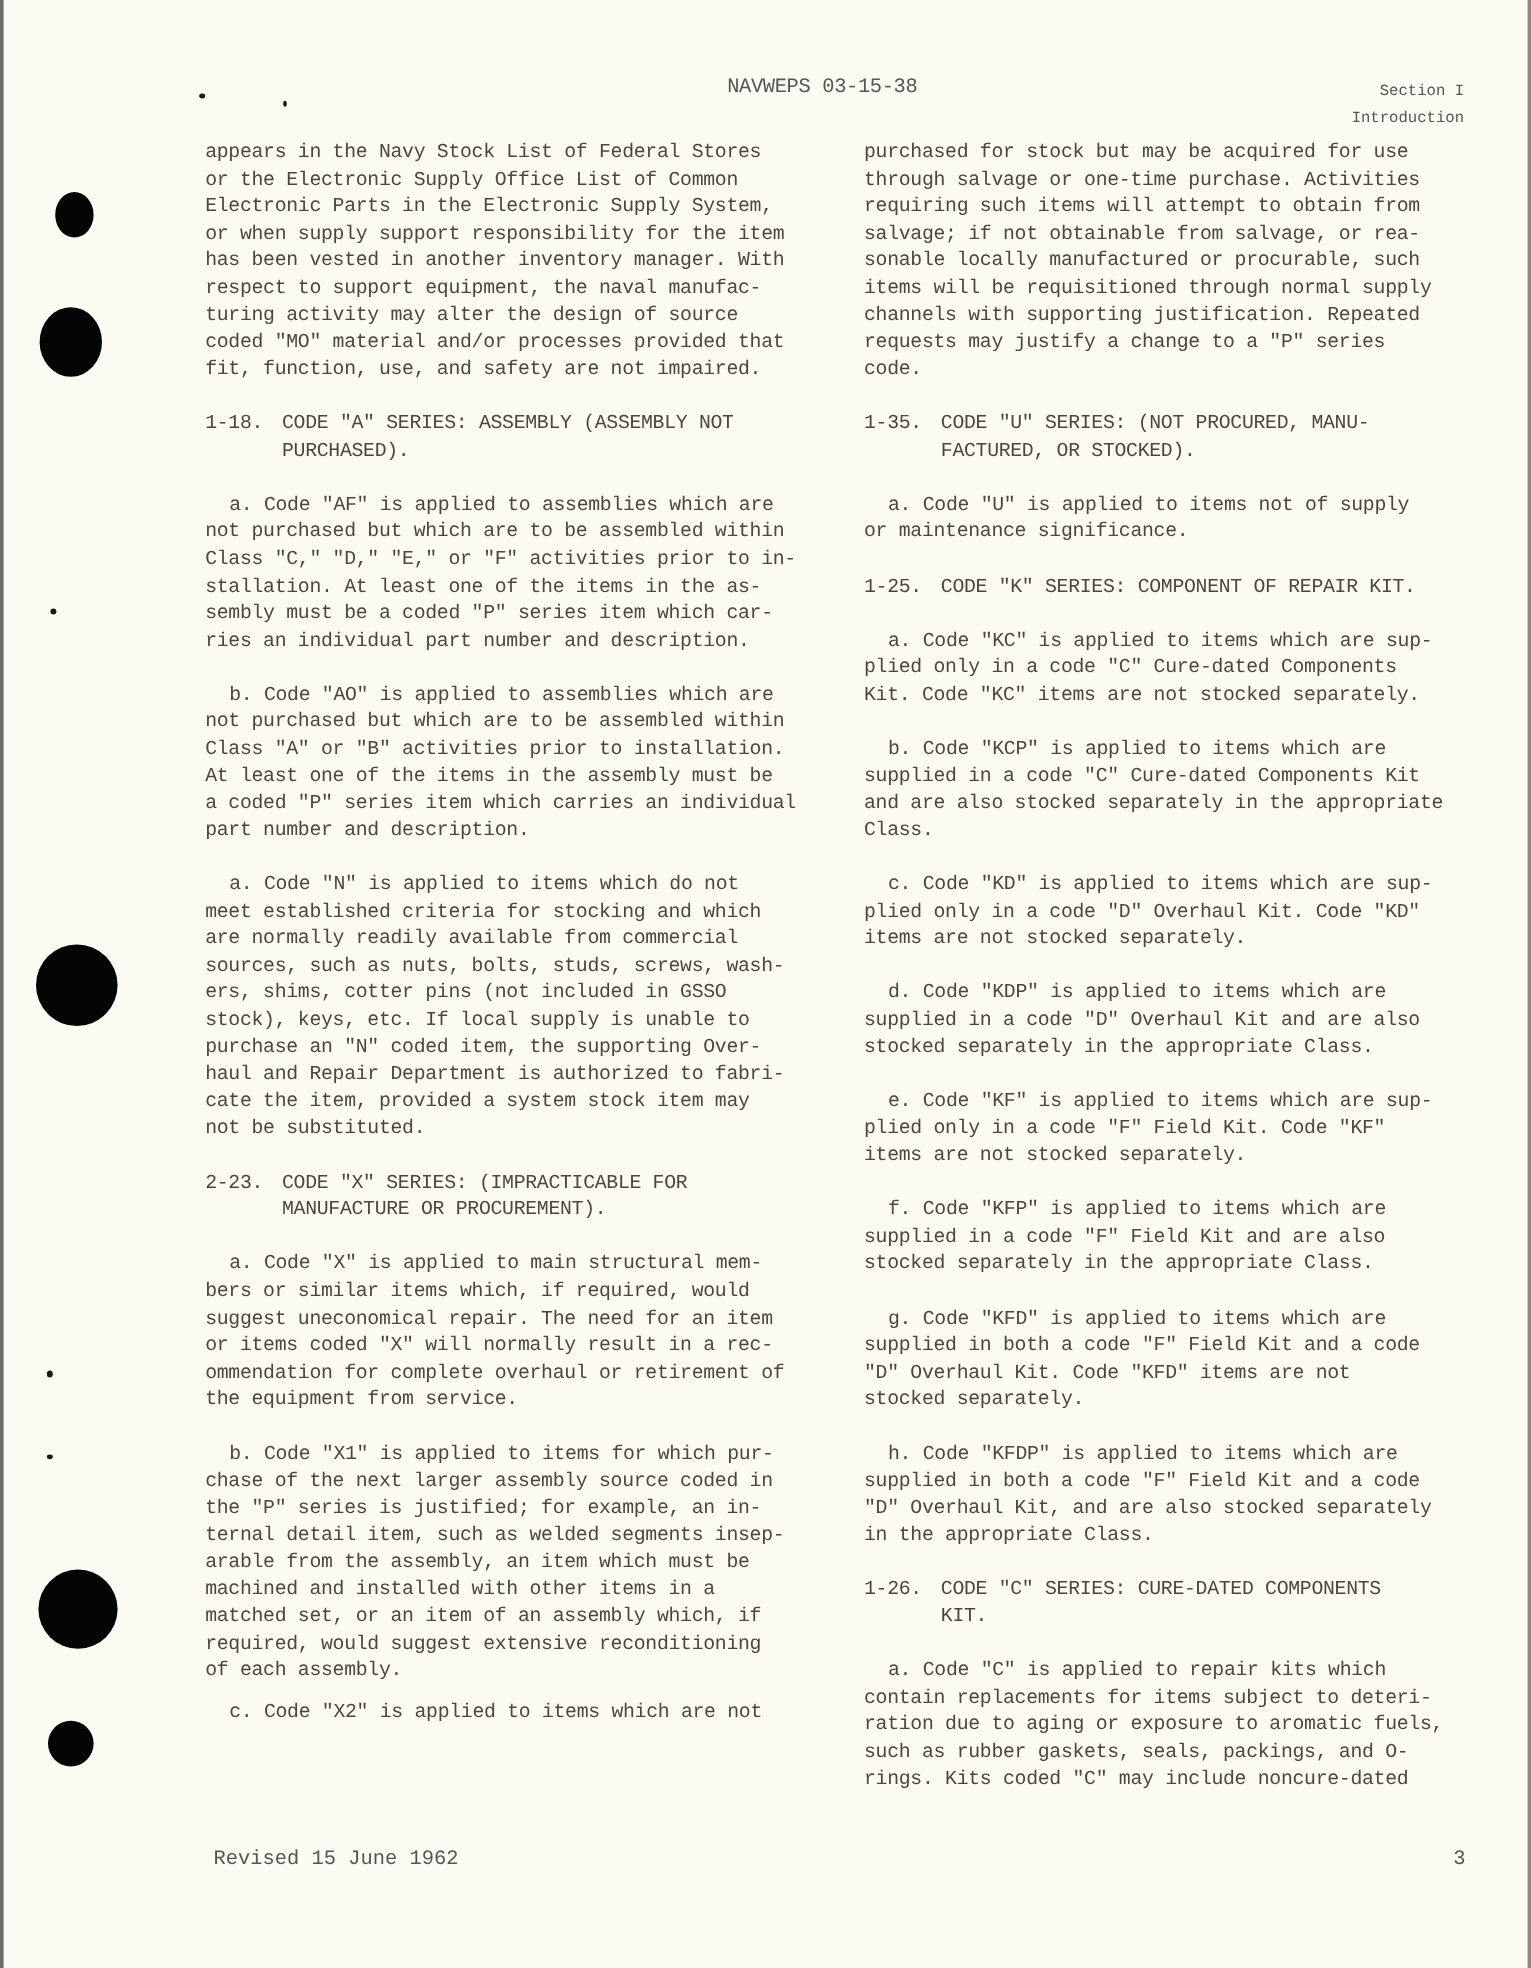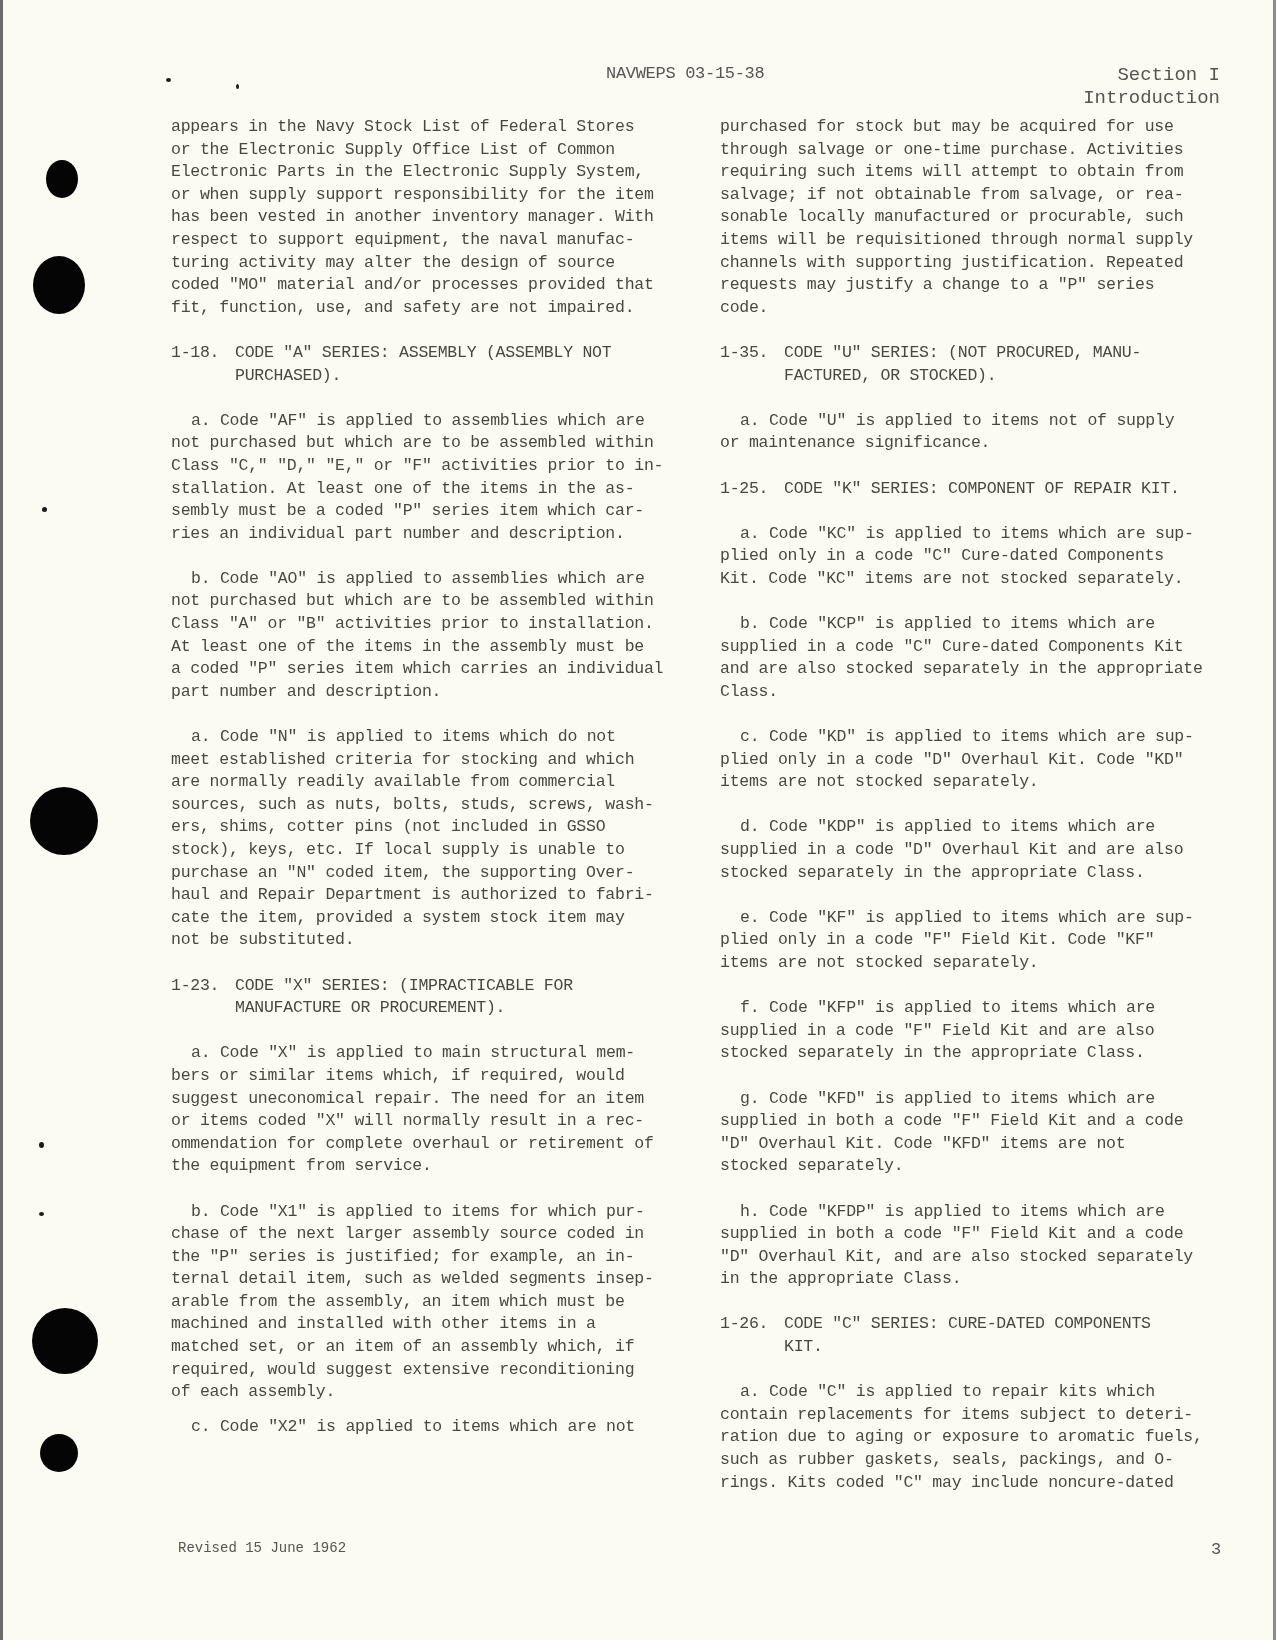--- a/index.html
+++ b/index.html
@@ -7,29 +7,29 @@
     width: 1276px; height: 1640px; position: relative; overflow: hidden;
     background: #fcfbf3;
     font-family: "Liberation Mono", "DejaVu Sans Mono", monospace;
     color: #4a4742;
   }
   .page-edge-left { position: absolute; left: 0; top: 0; width: 3px; height: 1640px; background: #6a6a6a; }
   .page-edge-right { position: absolute; right: 0; top: 0; width: 3px; height: 1640px; background: #8a8a8a; }
   .hole { position: absolute; background: #050505; border-radius: 50%; }
   .speck { position: absolute; background: #1a1a1a; border-radius: 50%; }
   .header-center { position: absolute; left: 606px; top: 64px; font-size: 17px; color: #555; letter-spacing: -0.3px; }
-  .header-right { position: absolute; right: 56px; top: 64px; font-size: 19px; color: #555; text-align: right; line-height: 23px; }
+  .header-right { position: absolute; right: 56px; top: 64px; font-size: 13px; color: #555; text-align: right; line-height: 23px; }
   .col { position: absolute; top: 116px; width: 520px; font-size: 16.5px; line-height: 22.6px; letter-spacing: -0.25px; }
   .col-left { left: 171px; }
   .col-right { left: 720px; }
   .para { margin: 0 0 22.6px 0; white-space: pre-line; }
   .heading { display: flex; margin: 0 0 22.6px 0; }
   .heading .num { width: 64px; flex: none; }
   .heading .title { flex: 1; white-space: pre-line; }
-  .footer-left { position: absolute; left: 178px; top: 1540px; font-size: 14px; color: #555; }
+  .footer-left { position: absolute; left: 178px; top: 1540px; font-size: 17px; color: #555; }
   .footer-right { position: absolute; left: 1211px; top: 1540px; font-size: 17px; color: #555; }
 </style>
 </head>
 <body>
 
 <div class="page-edge-left"></div>
 <div class="page-edge-right"></div>
 
 <div class="hole" style="left:46px;top:160px;width:32px;height:38px;"></div>
 <div class="hole" style="left:33px;top:256px;width:52px;height:58px;"></div>
@@ -83,21 +83,21 @@
 are normally readily available from commercial
 sources, such as nuts, bolts, studs, screws, wash-
 ers, shims, cotter pins (not included in GSSO
 stock), keys, etc.  If local supply is unable to
 purchase an "N" coded item, the supporting Over-
 haul and Repair Department is authorized to fabri-
 cate the item, provided a system stock item may
 not be substituted.</p>
 
   <div class="heading">
-    <span class="num">1-23.</span>
+    <span class="num">2-23.</span>
     <span class="title">CODE "X" SERIES:  (IMPRACTICABLE FOR
 MANUFACTURE OR PROCUREMENT).</span>
   </div>
   <p class="para" style="text-indent: 20px;">a.  Code "X" is applied to main structural mem-
 bers or similar items which, if required, would
 suggest uneconomical repair.  The need for an item
 or items coded "X" will normally result in a rec-
 ommendation for complete overhaul or retirement of
 the equipment from service.</p>
   <p class="para" style="margin-bottom: 12px; text-indent: 20px;">b.  Code "X1" is applied to items for which pur-

